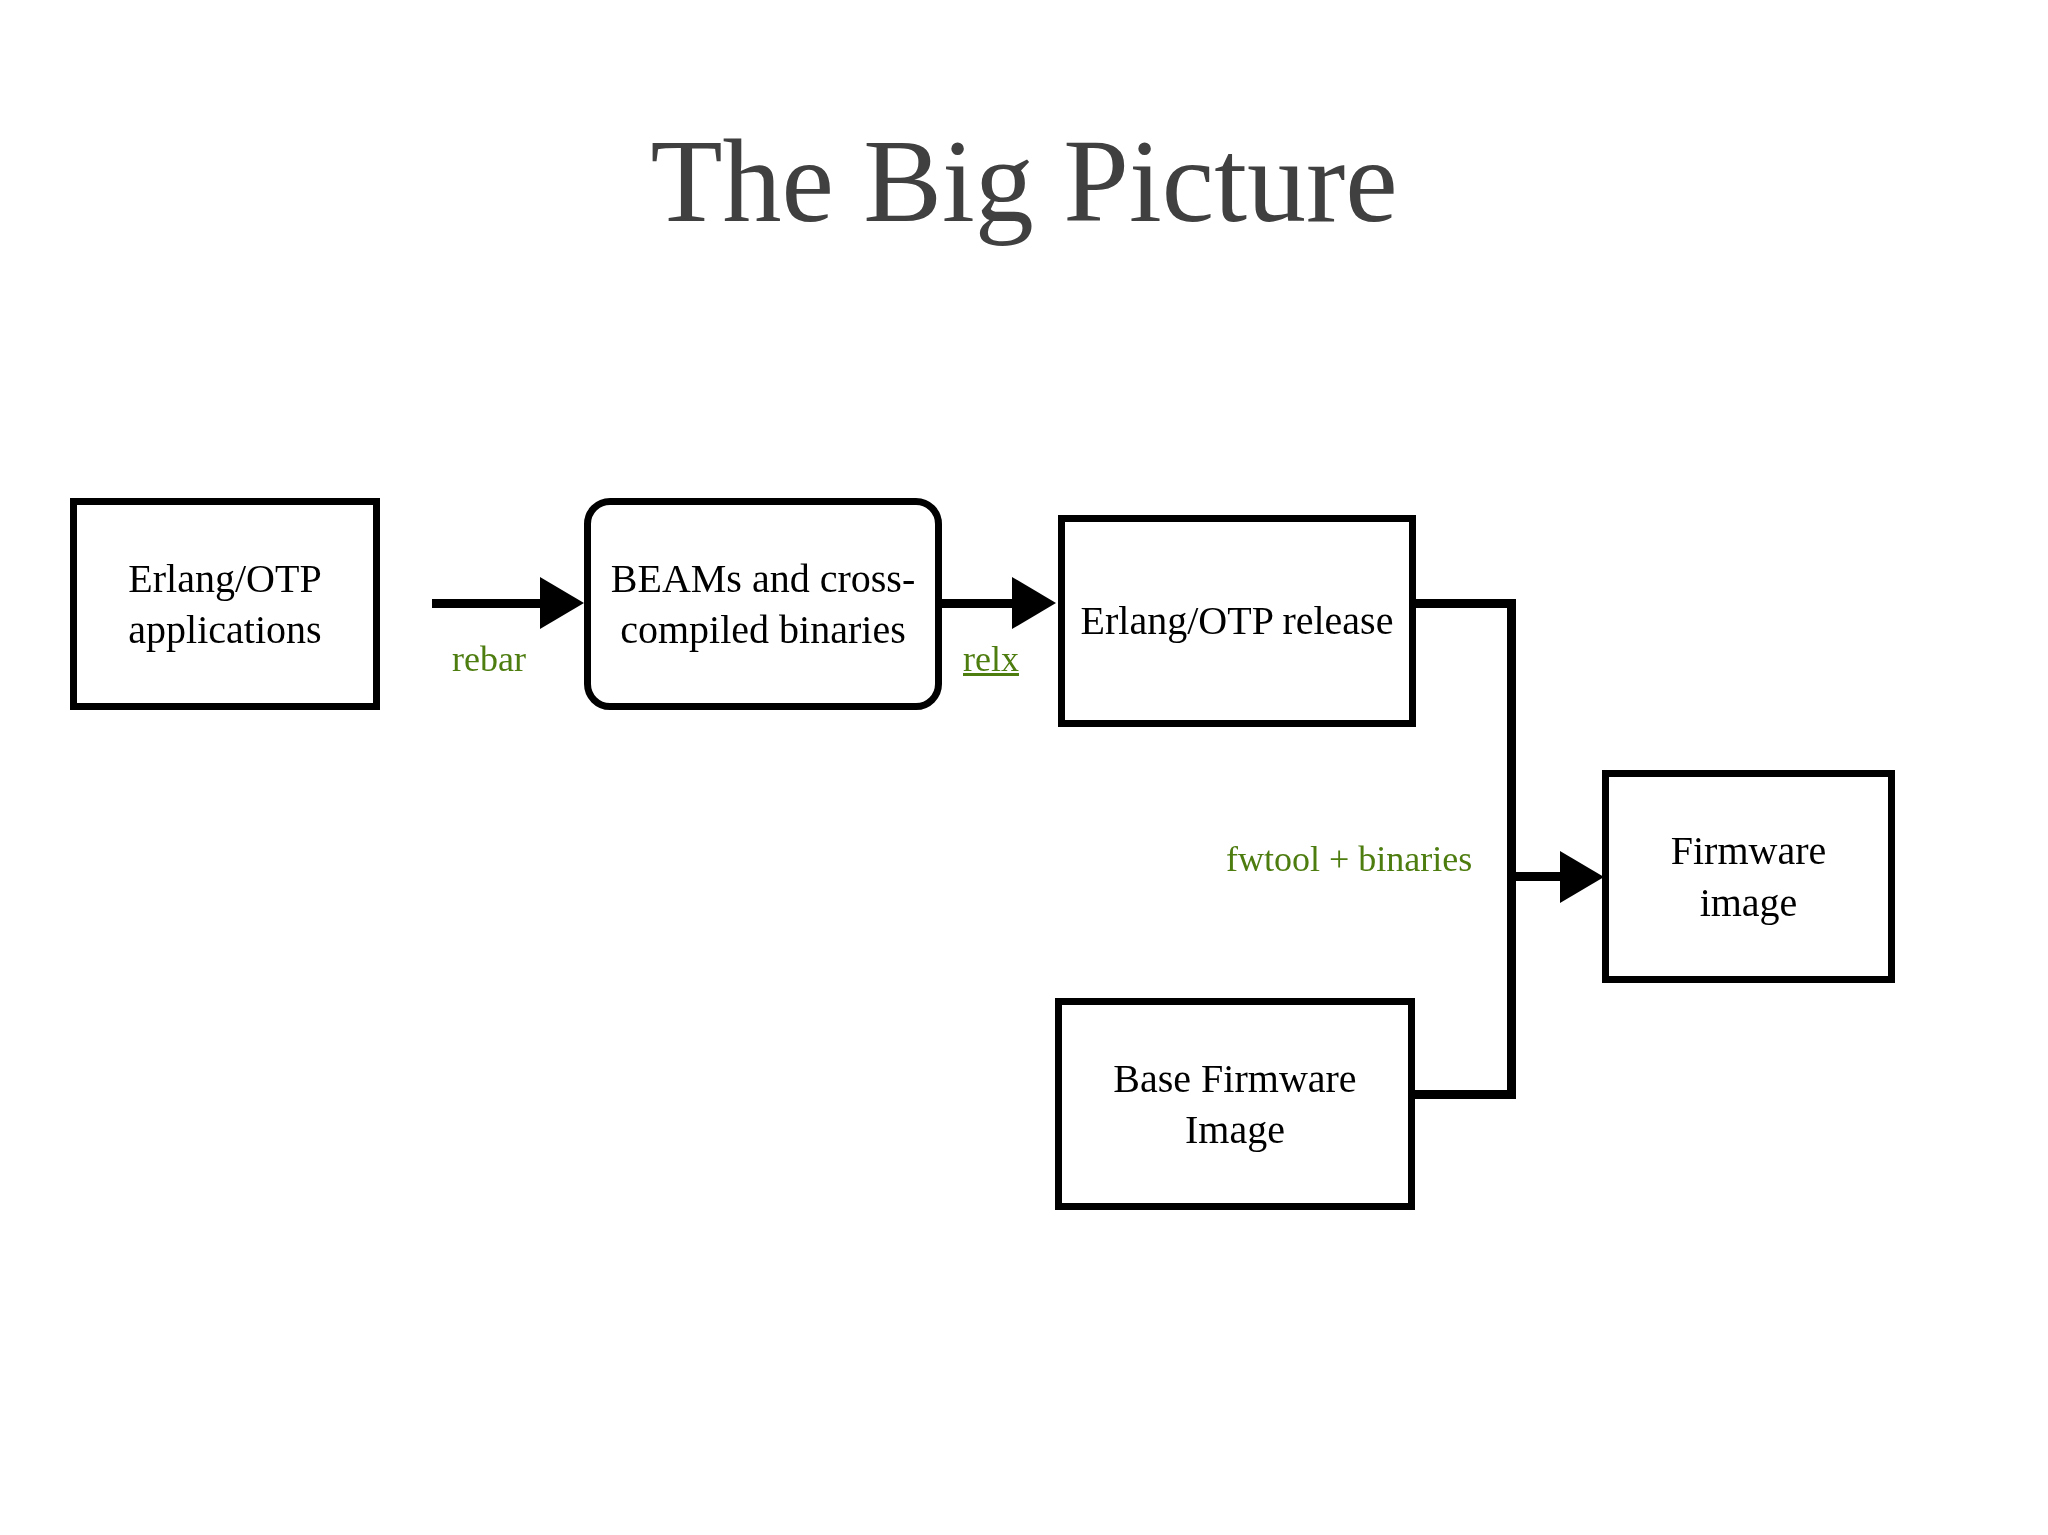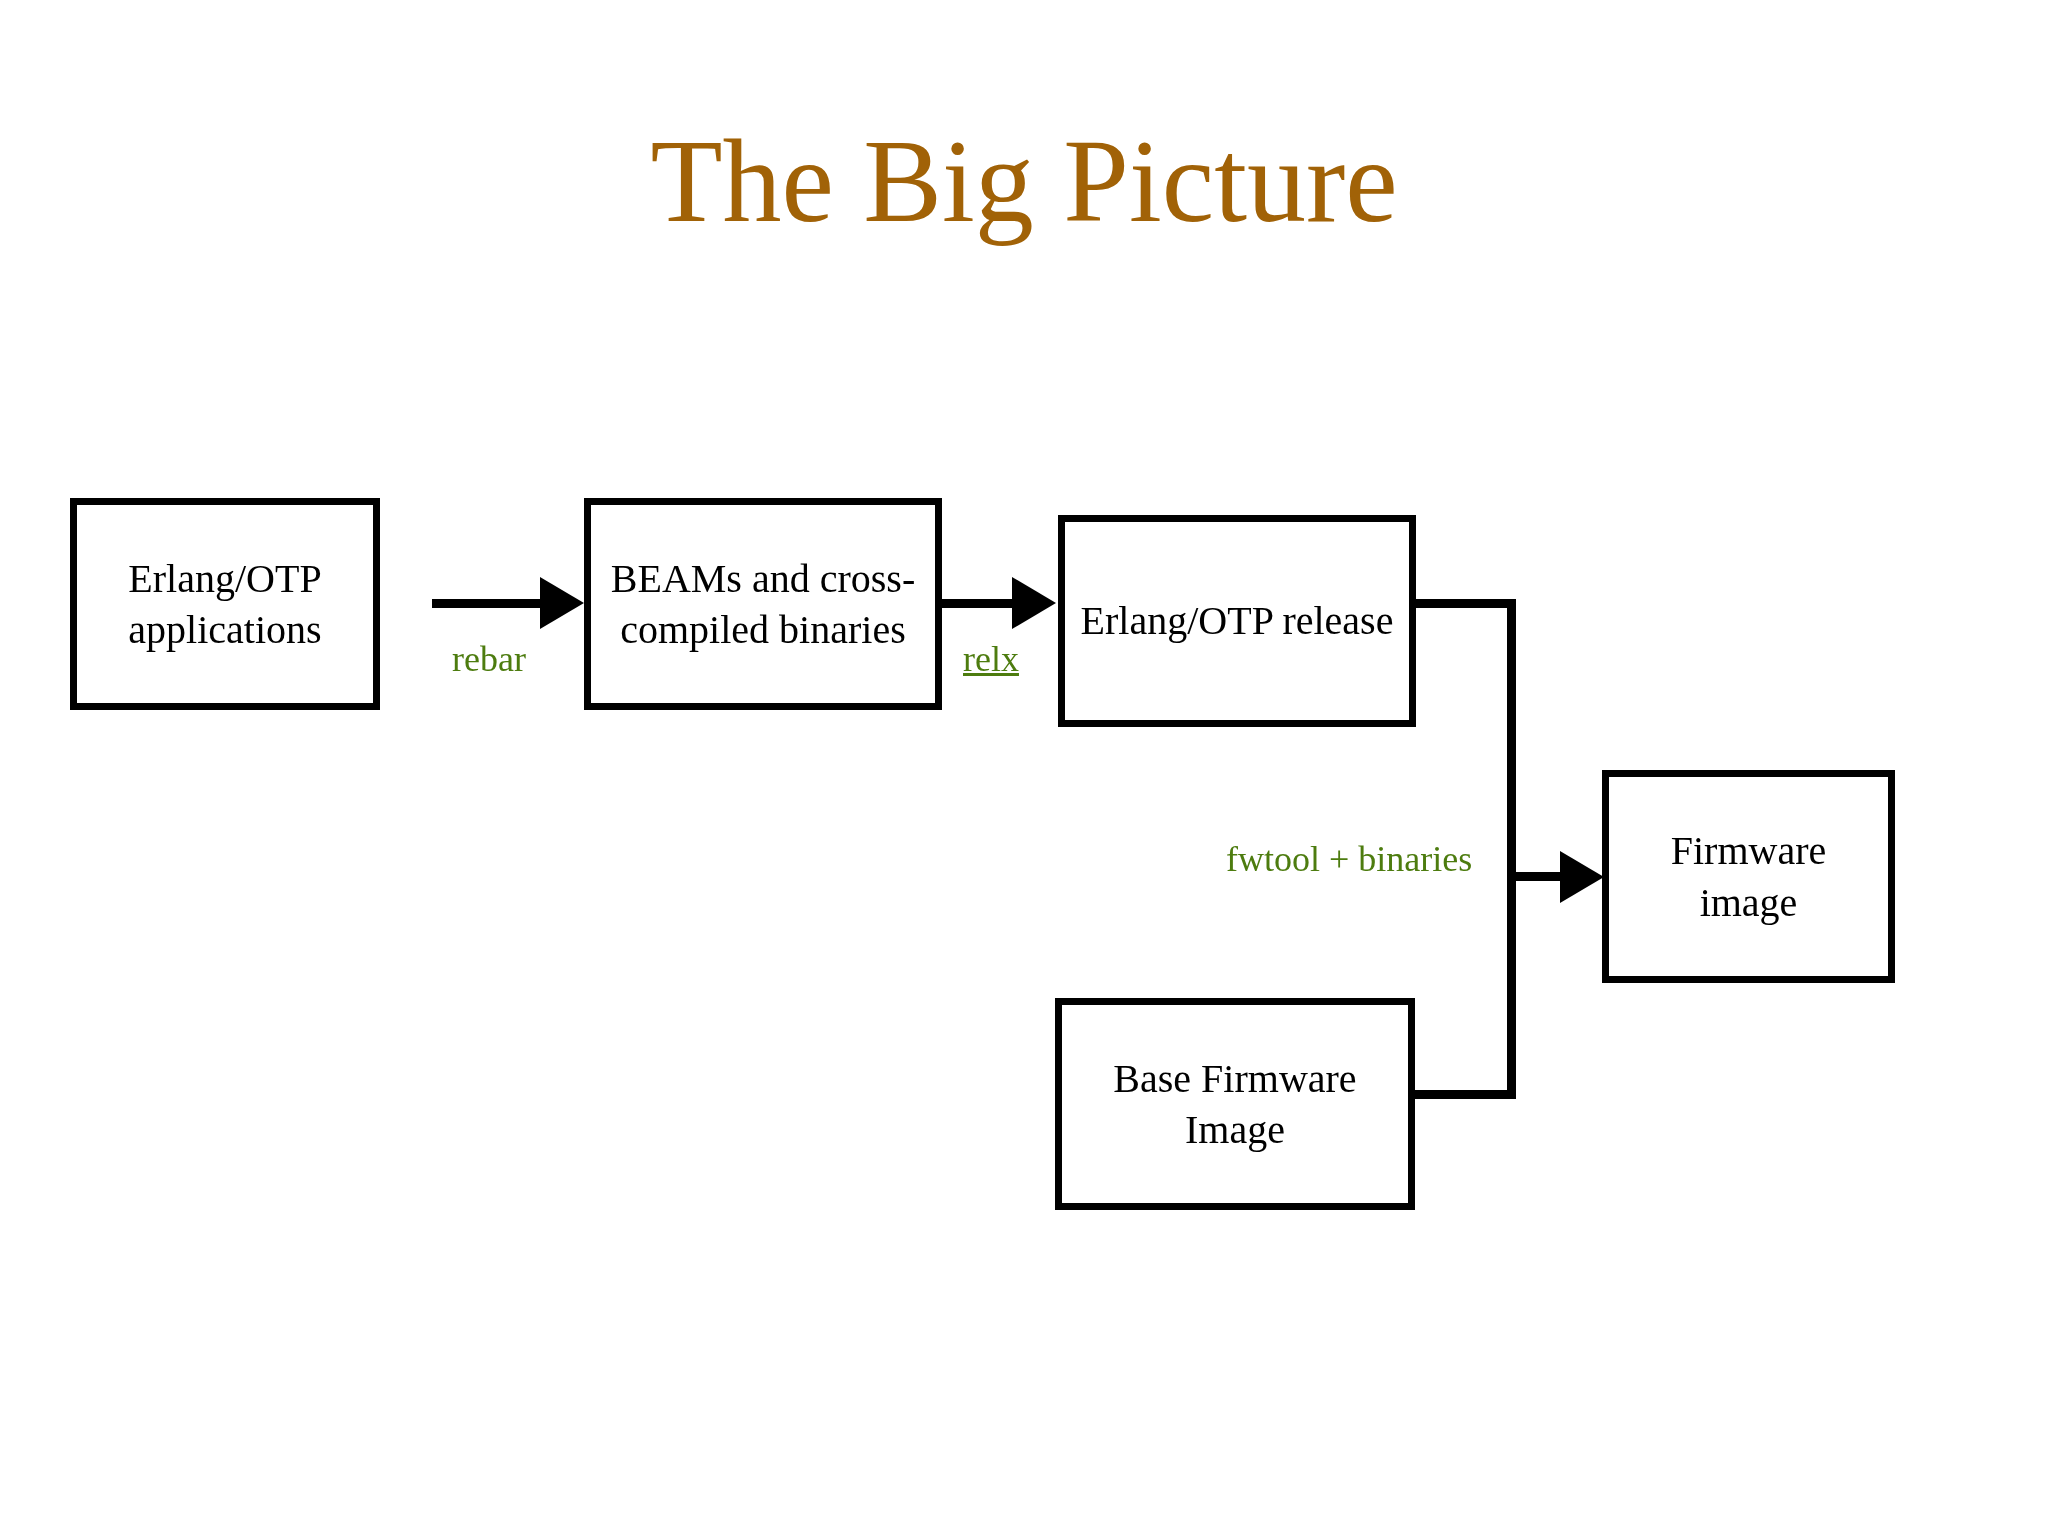--- a/index.html
+++ b/index.html
@@ -21,21 +21,21 @@
   #slide-title {
     position: absolute;
     left: 0;
     top: 120px;
     width: 2048px;
     text-align: center;
     font-size: 118px;
     line-height: 1.05;
     font-weight: 400;
     letter-spacing: 0px;
-    color: #a16207;
+    color: #404040;
     white-space: nowrap;
   }
 
   
   .node {
     position: absolute;
     box-sizing: border-box;
     border: 7px solid #000000;
     background: #ffffff;
     display: flex;
@@ -45,21 +45,21 @@
   }
   .node-label {
     font-size: 40px;
     line-height: 1.28;
     color: #000000;
     padding: 0 10px;
     white-space: pre-line;
   }
 
   #node-erlang-apps   { left: 70px;   top: 498px;  width: 310px; height: 212px; }
-  #node-beams         { left: 584px;  top: 498px;  width: 358px; height: 212px; }
+  #node-beams         { left: 584px;  top: 498px;  width: 358px; height: 212px; border-radius: 26px; }
   #node-otp-release   { left: 1058px; top: 498px;  width: 358px; height: 212px; margin-top: 17px; }
   #node-firmware      { left: 1602px; top: 770px;  width: 293px; height: 213px; }
   #node-base-firmware { left: 1055px; top: 978px;  width: 360px; height: 212px; margin-top: 20px; }
 
   
   .hline {
     position: absolute;
     height: 9px;
     background: #000000;
   }

